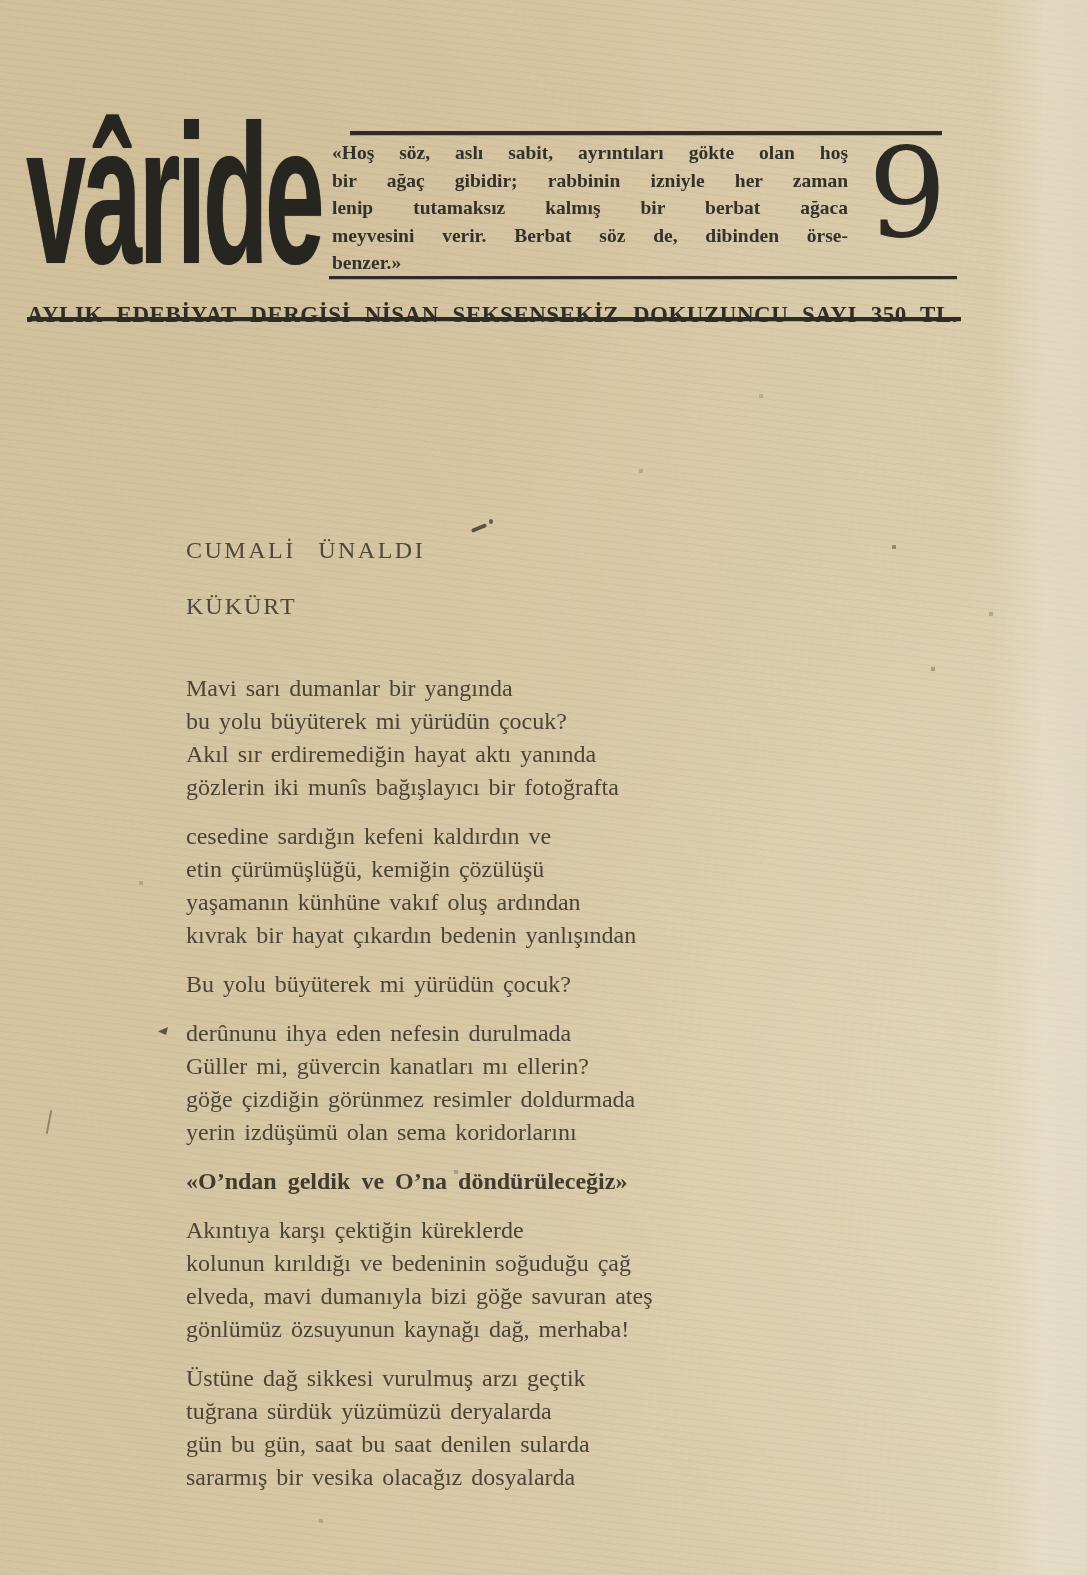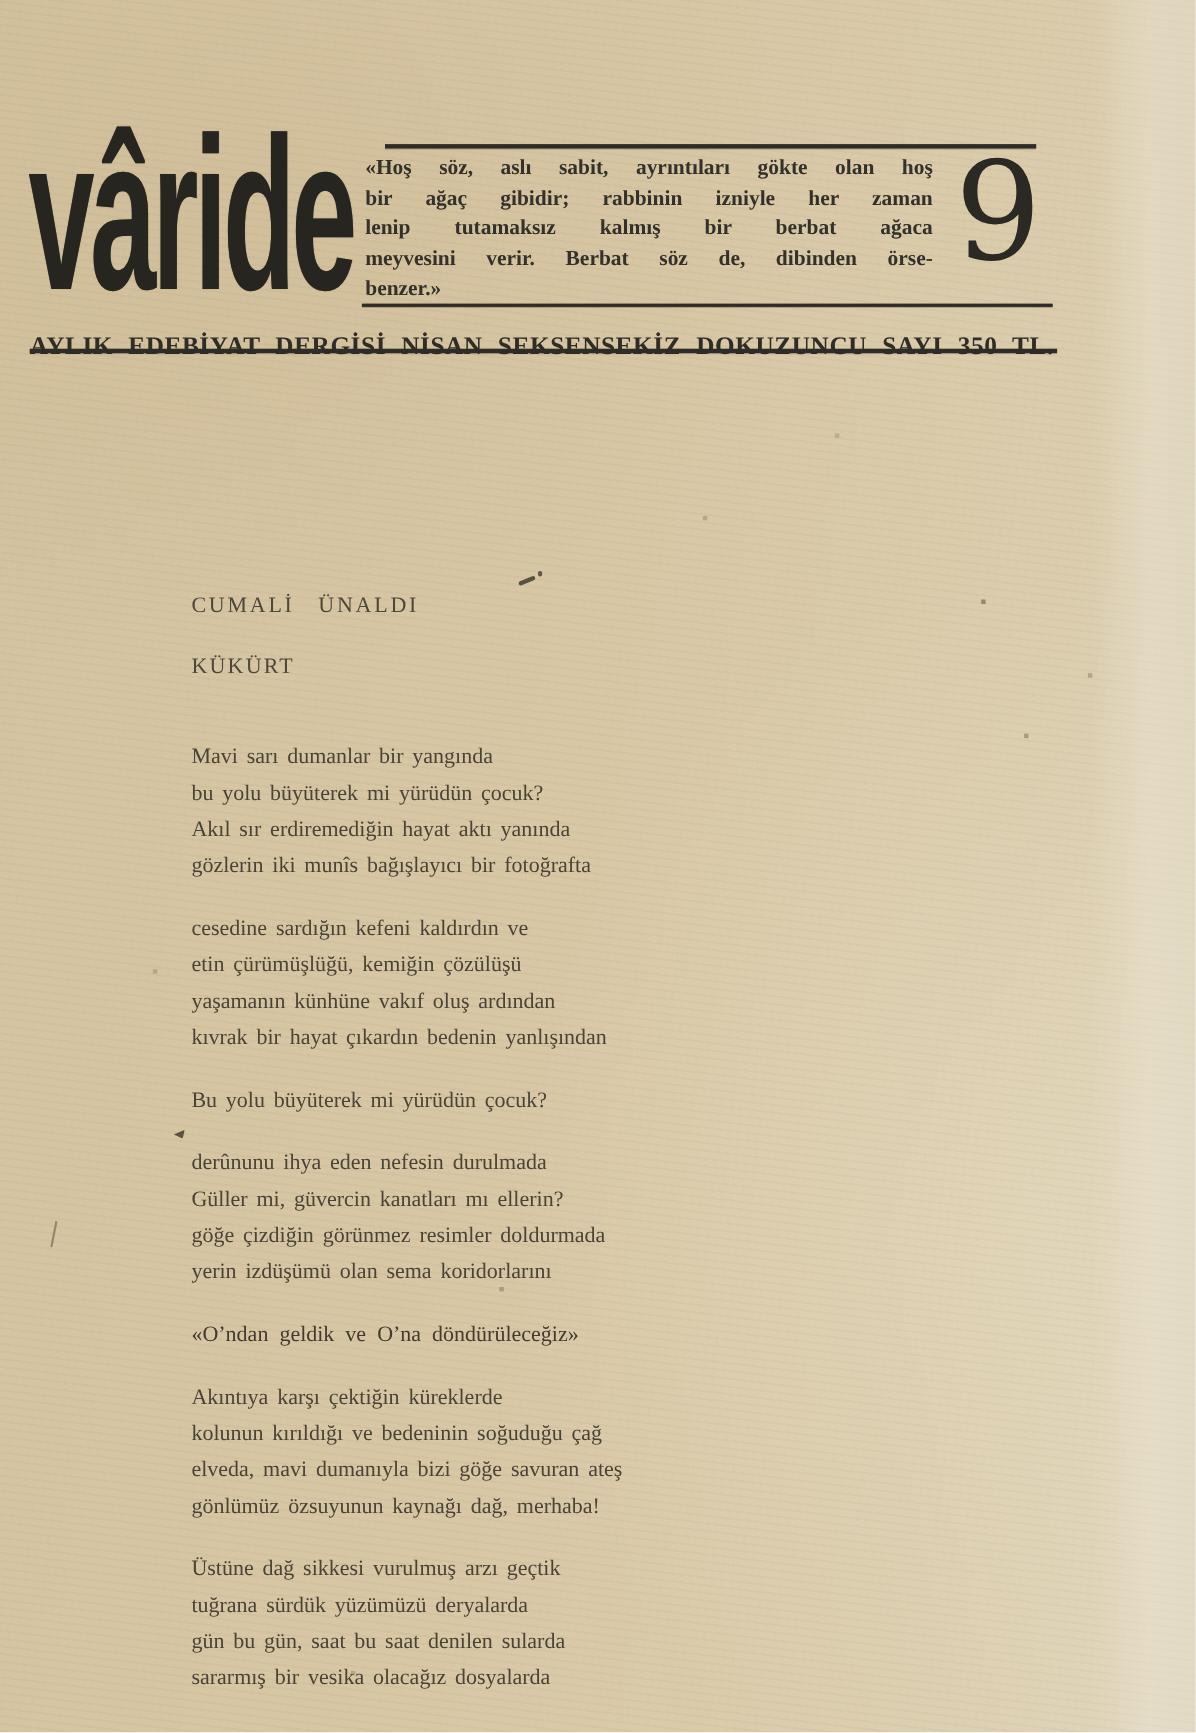--- a/index.html
+++ b/index.html
@@ -53,27 +53,27 @@
   }
 
   .subtitle{
     position:absolute;left:27px;top:300px;width:931px;
     font-size:23px;line-height:30px;font-weight:700;letter-spacing:0.5px;
     color:#2f2d26;text-align:justify;text-align-last:justify;white-space:normal;
   }
 
   
   .poem{
-    position:absolute;left:174px;top:534px;width:760px;
-    font-size:20px;line-height:33px;color:#4a4437;word-spacing:3px;
+    position:absolute;left:186px;top:534px;width:760px;
+    font-size:24px;line-height:33px;color:#4a4437;word-spacing:3px;
   }
   .poem .author{letter-spacing:2.5px;word-spacing:14px;margin-bottom:23px;color:#4e483b;}
   .poem .title{letter-spacing:2px;margin-bottom:49px;color:#4e483b;}
-  .stanza{margin-bottom:16px;margin-top:24px;}
-  .stanza.emphasis{font-weight:400;color:#413b30;word-spacing:5px;}
+  .stanza{margin-bottom:16px;}
+  .stanza.emphasis{font-weight:700;color:#413b30;word-spacing:5px;}
 
   
   .mark{position:absolute;pointer-events:none;}
   .mark-tick{left:471px;top:526px;width:16px;height:4px;border-radius:2px;
     background:rgba(58,52,42,0.8);transform:rotate(-22deg);}
   .mark-tick-dot{left:489px;top:519px;width:4px;height:5px;border-radius:50%;
     background:rgba(58,52,42,0.75);}
   .mark-fleck{left:158px;top:1027px;width:10px;height:8px;
     background:rgba(60,53,42,0.8);clip-path:polygon(0 55%,100% 0,80% 100%);}
   .mark-slash{left:48px;top:1110px;width:2px;height:24px;

